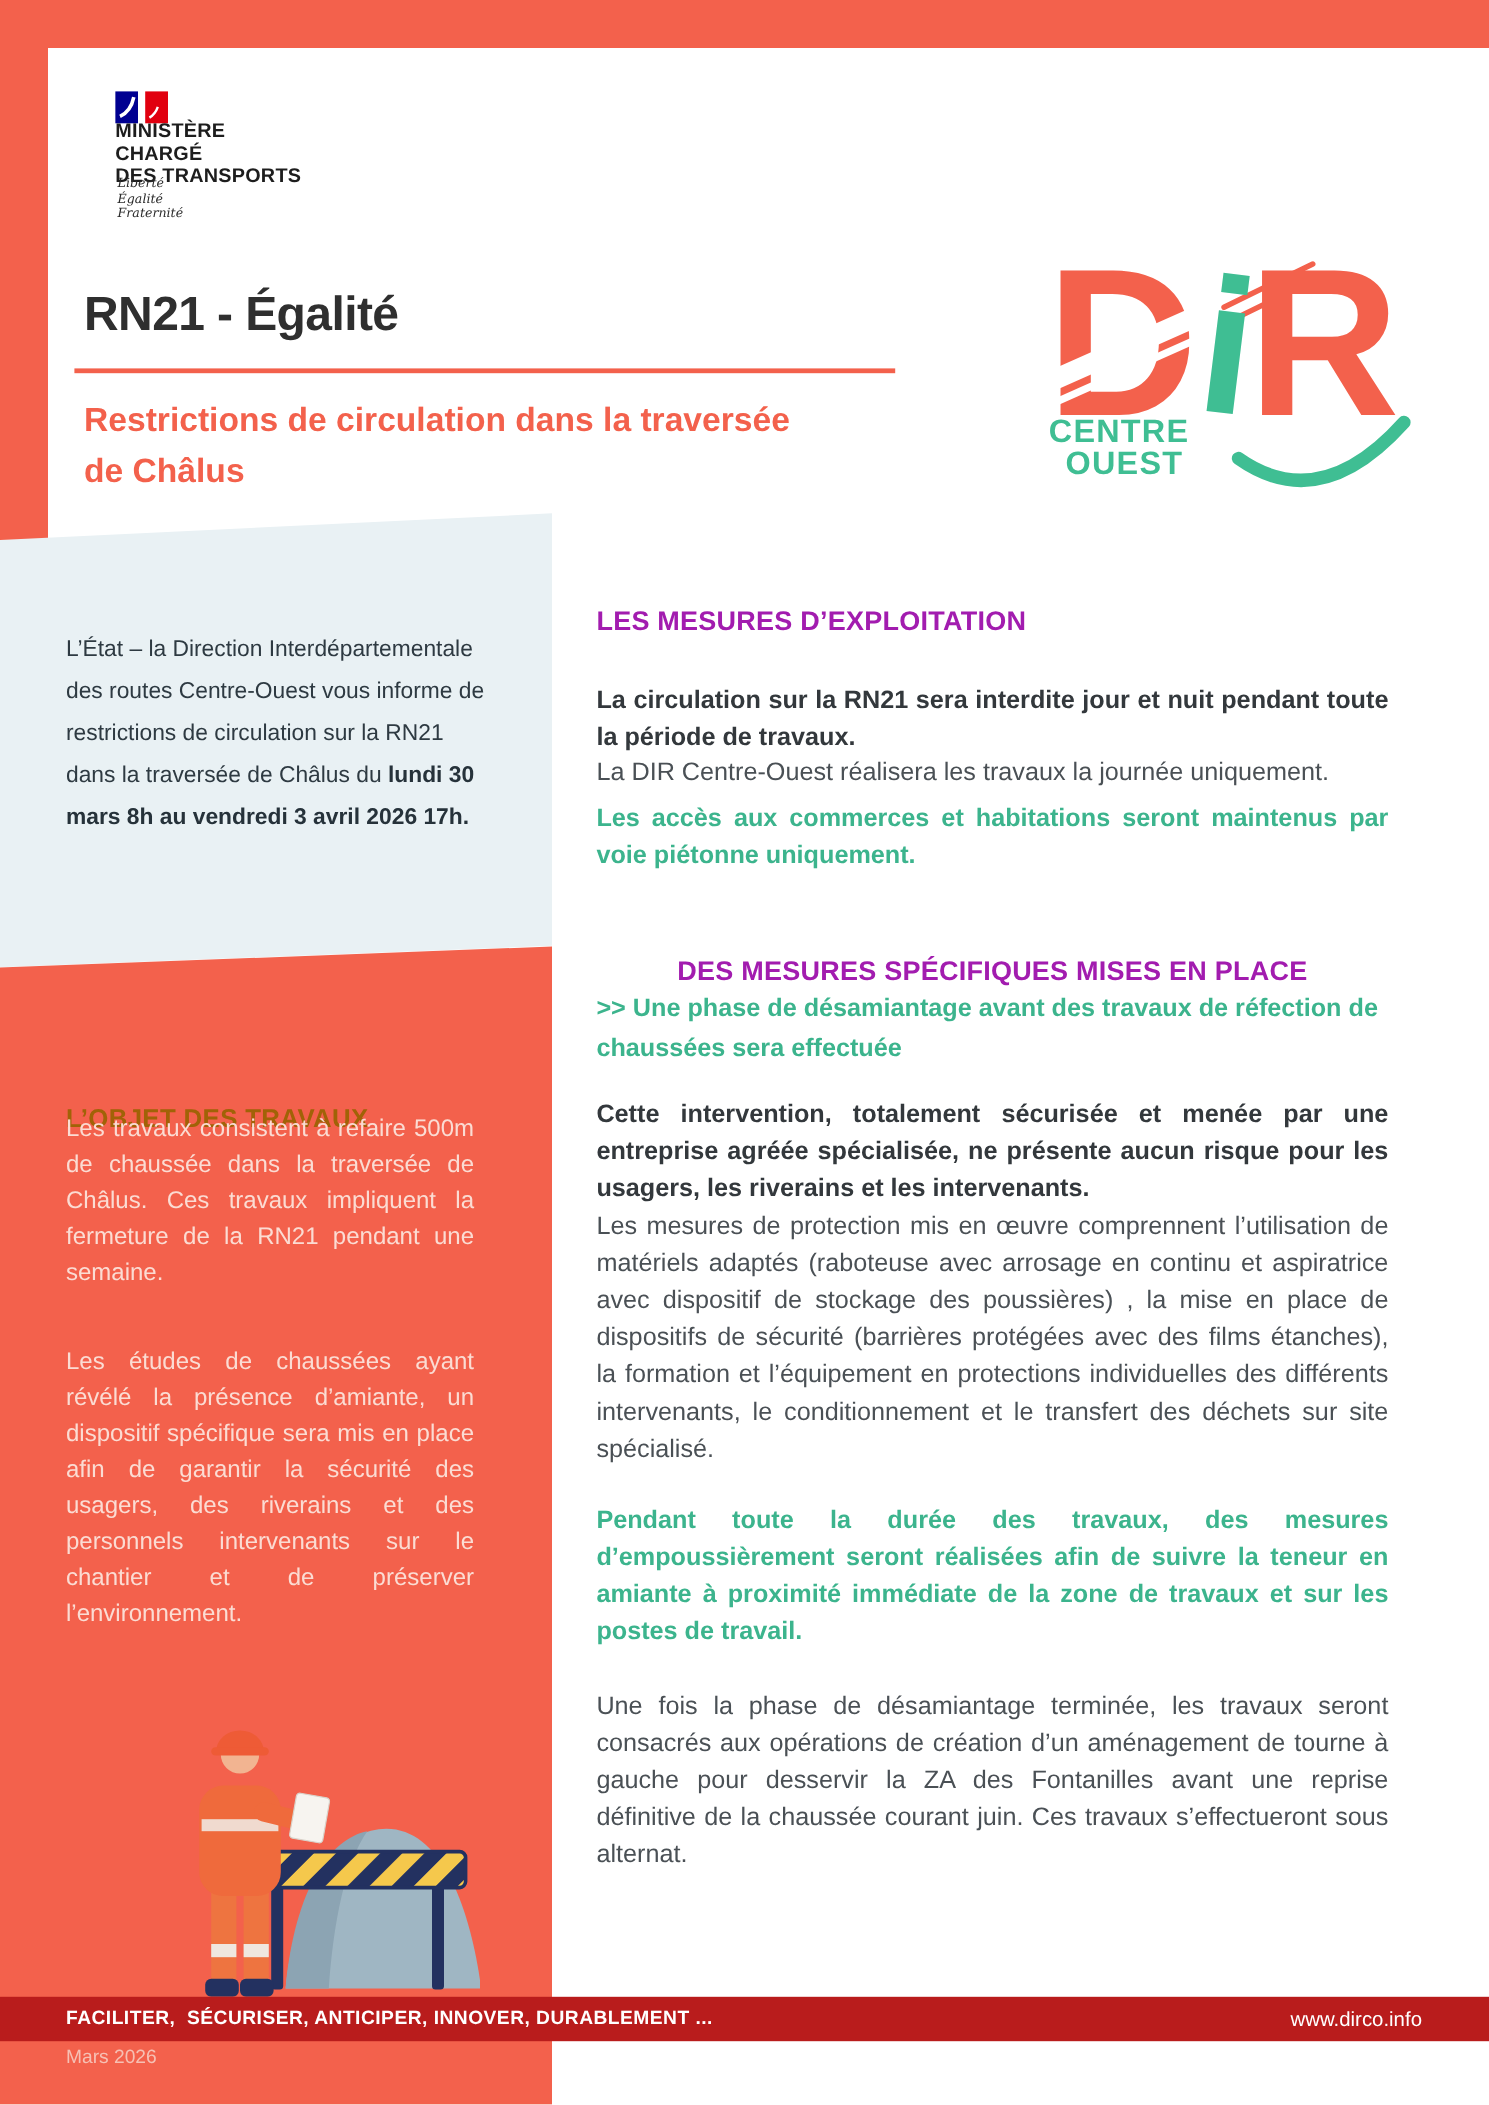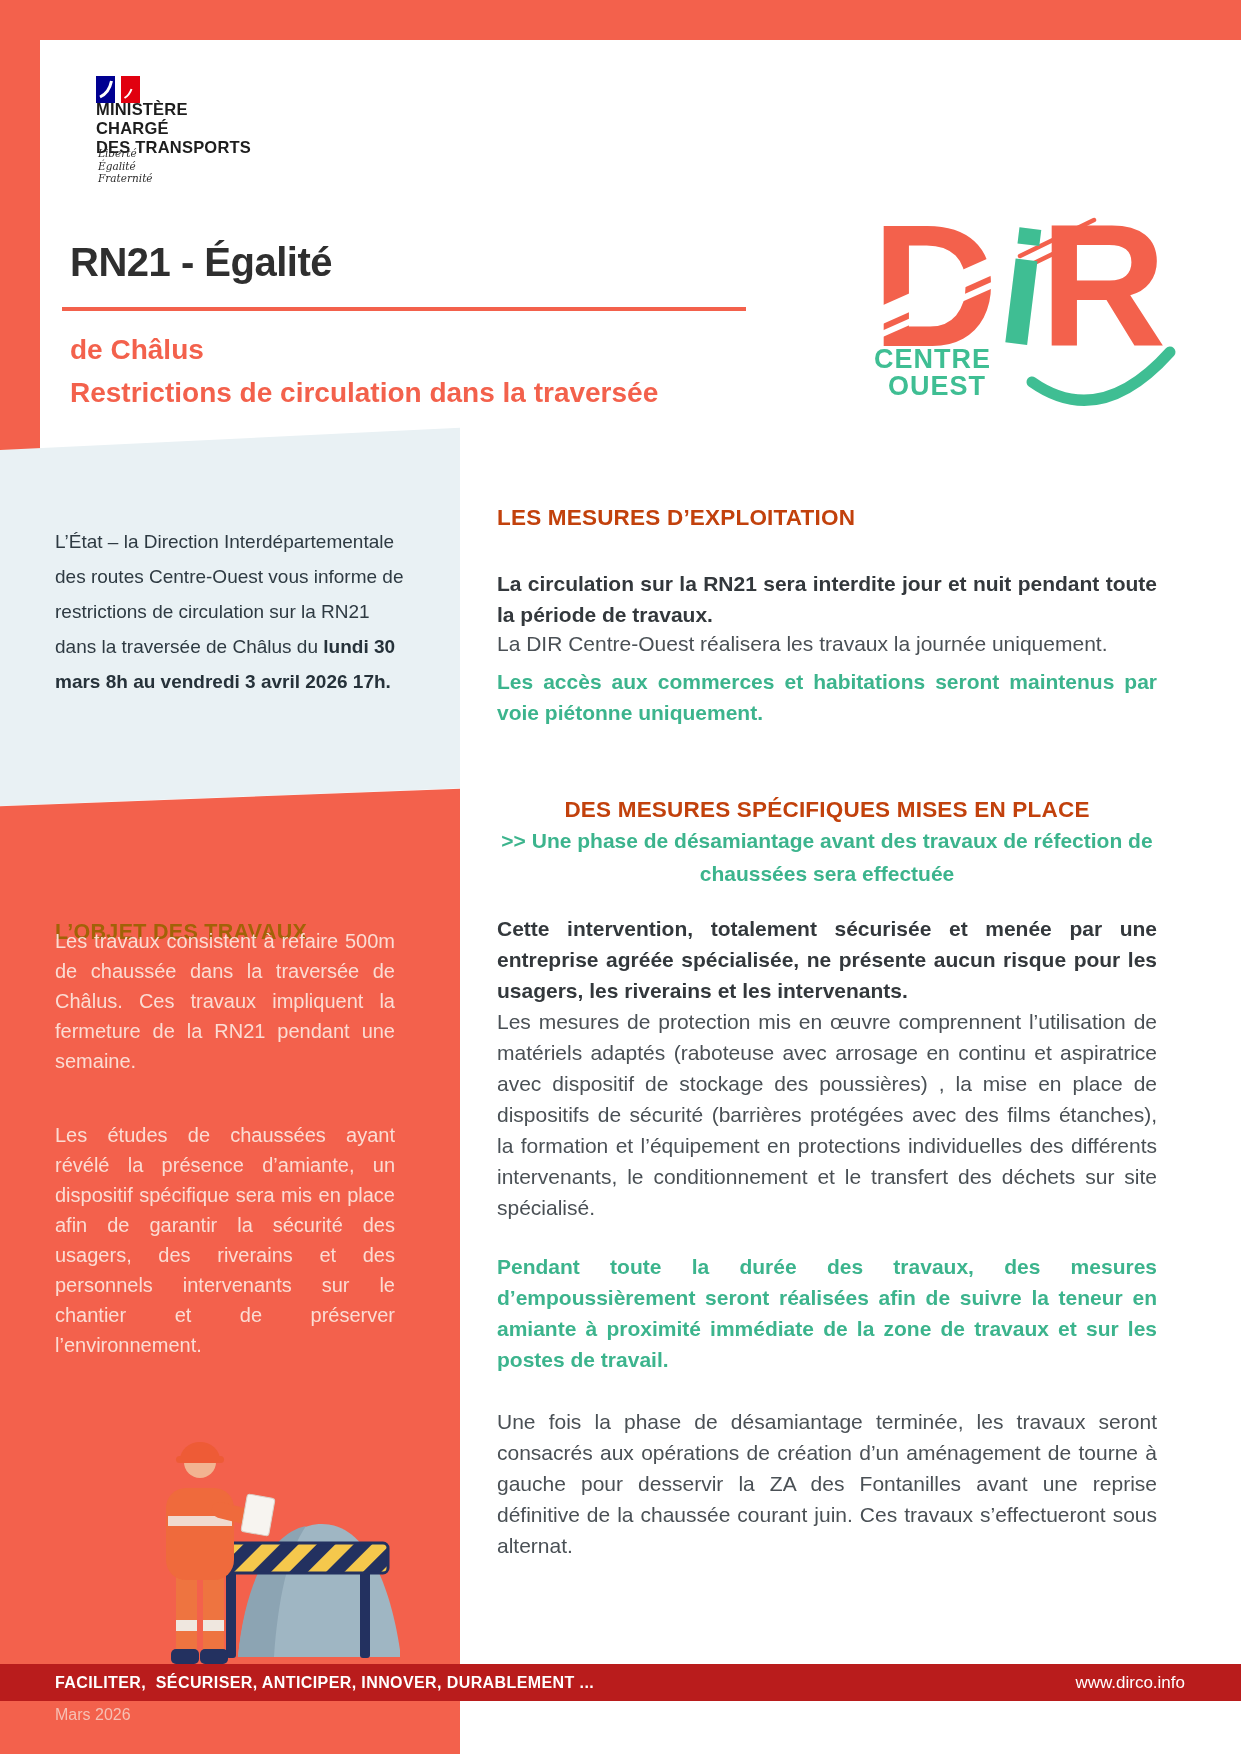--- a/index.html
+++ b/index.html
@@ -33,27 +33,27 @@
 
   .works-panel { left:0; top:780px; width:460px; height:974px; background:#F3614C;
     clip-path:polygon(0 2.7%, 100% 0.9%, 100% 100%, 0 100%); }
   .works-heading { left:55px; top:872px; font-size:21.5px; font-weight:bold; color:#a16207; letter-spacing:.3px;margin-top:48px; }
   .works-par { left:55px; width:340px; font-size:20px; line-height:30px; color:#FBDCD3; text-align:justify; }
   .works-par-1 { top:926px; }
   .works-par-2 { top:1120px; }
 
   
   .rc { left:497px; width:660px; }
-  .rc-heading { font-size:22.5px; font-weight:bold; color:#c2410c; letter-spacing:.2px; }
+  .rc-heading { font-size:22.5px; font-weight:bold; color:#a21caf; letter-spacing:.2px; }
   .h-exploitation { top:505px; }
   .h-specifiques  { top:797px;text-align:center; }
   .rc-par { font-size:21px; line-height:31px; }
   .dark-bold   { font-weight:bold; color:#33383C; text-align:justify; }
   .regular     { color:#4A5055; text-align:justify; }
-  .green-bold  { font-weight:bold; color:#3CB48D;text-align:center; }
+  .green-bold  { font-weight:bold; color:#3CB48D; }
   .p-circulation { top:552px;margin-top:16px; }
   .p-dir         { top:628px; text-align:left; }
   .p-acces       { top:666px; text-align:justify; }
   .p-sub         { top:824px; line-height:33px; }
   .p-intervention{ top:913px; }
   .p-protection  { top:1006px; }
   .p-pendant     { top:1251px; text-align:justify; }
   .p-unefois     { top:1406px; }
 
   
@@ -84,22 +84,22 @@
 </div>
 <div class="abs ministry-motto">
   <div>Liberté</div>
   <div>Égalité</div>
   <div>Fraternité</div>
 </div>
 
 <h1 class="abs page-title">RN21 - Égalité</h1>
 <div class="abs title-rule"></div>
 <h2 class="abs page-subtitle">
+  <div>Restrictions de circulation dans la traversée</div>
   <div>de Châlus</div>
-  <div>Restrictions de circulation dans la traversée</div>
 </h2>
 
 <svg class="abs dir-logo" viewBox="0 0 300 226">
   <text x="0" y="150" font-size="175" font-weight="bold" fill="#F3614C">D</text>
   <g clip-path="url(#dclip)">
     <g transform="rotate(-24 65 95)">
       <rect x="-60" y="86" width="260" height="17" fill="#ffffff"></rect>
       <rect x="-60" y="109" width="260" height="6" fill="#ffffff"></rect>
     </g>
   </g>

